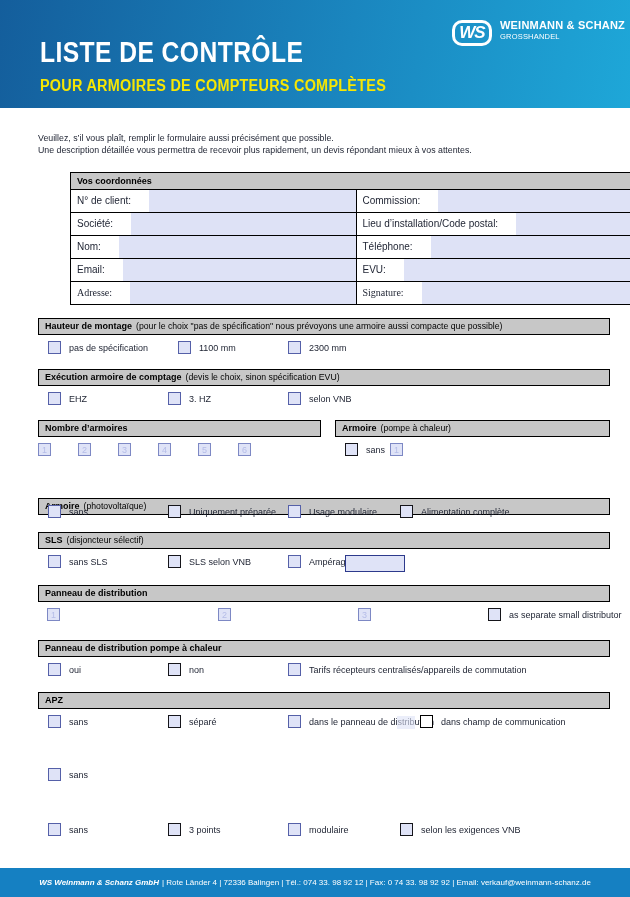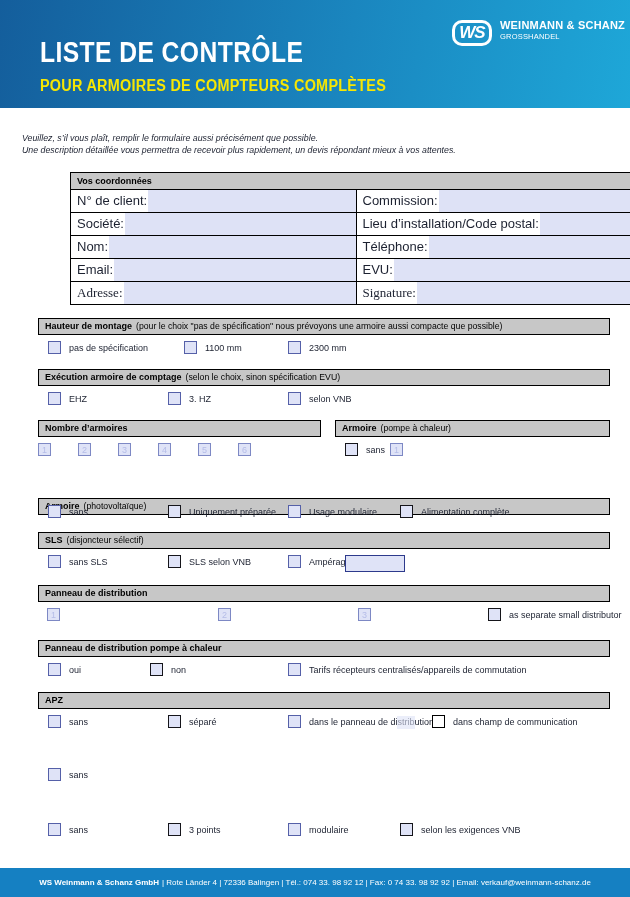--- a/index.html
+++ b/index.html
@@ -13,30 +13,30 @@
   .hdr-sub{position:absolute;left:40px;top:77px;color:#f6e603;font-size:16px;font-weight:bold;
            letter-spacing:.3px;transform:scaleX(.9);transform-origin:left;white-space:nowrap;}
   .logo{position:absolute;left:452px;top:20px;display:flex;align-items:flex-start;color:#fff;}
   .ws-badge{width:40px;height:26px;border:3px solid #fff;border-radius:10px;display:flex;
             align-items:center;justify-content:center;font-weight:bold;font-style:italic;
             font-size:17px;letter-spacing:-1px;box-sizing:border-box;}
   .brand{margin-left:8px;line-height:1;}
   .brand-name{font-size:11px;font-weight:bold;letter-spacing:.2px;white-space:nowrap;}
   .brand-sub{font-size:7.5px;margin-top:2px;letter-spacing:.2px;}
   
-  .intro{position:absolute;left:22px;top:133px;width:572px;font-size:8.8px;line-height:11.5px;font-style:italic;}
+  .intro{position:absolute;left:38px;top:133px;width:572px;font-size:8.8px;line-height:11.5px;}
   
   .ctable{position:absolute;left:38px;top:172px;width:572px;border:1px solid #000;box-sizing:border-box;margin-left:32px;}
   .cthead{height:16px;background:#c7c7c7;border-bottom:1px solid #000;font-size:9px;font-weight:bold;
           line-height:16px;padding-left:6px;color:#000;}
   .ctrow{display:flex;height:22px;border-bottom:1px solid #000;}
   .ctrow:last-child{border-bottom:none;font-family:Liberation Serif, serif;}
   .ctcell{flex:1;display:flex;align-items:stretch;min-width:0;}
   .ctcell.left{border-right:1px solid #000;}
-  .ctlabel{font-size:13px;line-height:22px;padding:0 1px 0 6px;white-space:nowrap;}
+  .ctlabel{font-size:10px;line-height:22px;padding:0 18px 0 6px;white-space:nowrap;}
   .ctinput{flex:1;background:#dee2f6;}
   
   .bar{position:absolute;left:38px;width:572px;height:17px;background:#c7c7c7;border:1px solid #000;
        box-sizing:border-box;font-size:8.7px;line-height:14px;padding-left:6px;color:#000;
        white-space:nowrap;overflow:hidden;}
   .bar b{font-size:9px;}
   .note{margin-left:4px;font-weight:normal;}
   
   .row{position:absolute;left:38px;width:572px;height:18px;}
   .item{position:absolute;top:0;display:flex;align-items:center;}
@@ -45,21 +45,21 @@
   .cb.dark{border-color:#15151a;}
   .cb.num{border-color:#7d88c4;}
   .cb.white{background:#fff;border:1.3px solid #000;color:#fff;}
   .lbl{font-size:9px;margin-left:8px;white-space:nowrap;position:relative;}
   .amp-input{position:absolute;left:307px;top:0;width:58px;height:15px;background:#dfe3f7;
              border:1.5px solid #2d3a8c;box-sizing:content-box;}
   .artifact{position:absolute;left:359px;top:1px;width:18px;height:13px;background:rgba(222,226,246,.6);}
   
   .footer{position:absolute;left:0;top:868px;width:630px;height:29px;background:#1580c2;color:#fff;
           display:flex;align-items:center;justify-content:center;font-size:8px;white-space:nowrap;}
-  .footer b{margin-right:3px;}
+  .footer b{margin-right:3px;font-style:italic;}
 </style>
 </head>
 <body>
 
 <div class="page">
 
   <div class="hdr">
     <div class="hdr-title">LISTE DE CONTRÔLE</div>
     <div class="hdr-sub">POUR ARMOIRES DE COMPTEURS COMPLÈTES</div>
     <div class="logo">
@@ -131,32 +131,32 @@
   </div>
 
   <div class="bar" style="top:318px">
     <b>Hauteur de montage</b><span class="note">(pour le choix "pas de spécification" nous prévoyons une armoire aussi compacte que possible)</span>
   </div>
   <div class="row" style="top:341px">
     <div class="item" style="left:10px">
         <span class="cb"></span>
         <span class="lbl">pas de spécification</span>
       </div>
-    <div class="item" style="left:146px">
+    <div class="item" style="left:140px">
         <span class="cb"></span>
         <span class="lbl">1100 mm</span>
       </div>
     <div class="item" style="left:250px">
         <span class="cb"></span>
         <span class="lbl">2300 mm</span>
       </div>
   </div>
 
   <div class="bar" style="top:369px">
-    <b>Exécution armoire de comptage</b><span class="note">(selon le choix, sinon spécification EVU)</span>
+    <b>Exécution armoire de comptage</b><span class="note">(devis le choix, sinon spécification EVU)</span>
   </div>
   <div class="row" style="top:392px">
     <div class="item" style="left:10px">
         <span class="cb"></span>
         <span class="lbl">EHZ</span>
       </div>
     <div class="item" style="left:130px">
         <span class="cb"></span>
         <span class="lbl">3. HZ</span>
       </div>
@@ -241,21 +241,21 @@
   </div>
 
   <div class="bar" style="top:640px">
     <b>Panneau de distribution pompe à chaleur</b>
   </div>
   <div class="row" style="top:663px">
     <div class="item" style="left:10px">
         <span class="cb"></span>
         <span class="lbl">oui</span>
       </div>
-    <div class="item" style="left:112px">
+    <div class="item" style="left:130px">
         <span class="cb dark"></span>
         <span class="lbl">non</span>
       </div>
     <div class="item" style="left:250px">
         <span class="cb"></span>
         <span class="lbl">Tarifs récepteurs centralisés/appareils de commutation</span>
       </div>
   </div>
 
   <div class="bar" style="top:692px">
@@ -268,21 +268,21 @@
       </div>
     <div class="item" style="left:130px">
         <span class="cb dark"></span>
         <span class="lbl">séparé</span>
       </div>
     <div class="item" style="left:250px">
         <span class="cb"></span>
         <span class="lbl">dans le panneau de distribution</span>
       </div>
     <span class="artifact"></span>
-    <div class="item" style="left:394px">
+    <div class="item" style="left:382px">
         <span class="cb white"></span>
         <span class="lbl">dans champ de communication</span>
       </div>
   </div>
 
   <div class="row" style="top:768px">
     <div class="item" style="left:10px">
         <span class="cb"></span>
         <span class="lbl">sans</span>
       </div>

